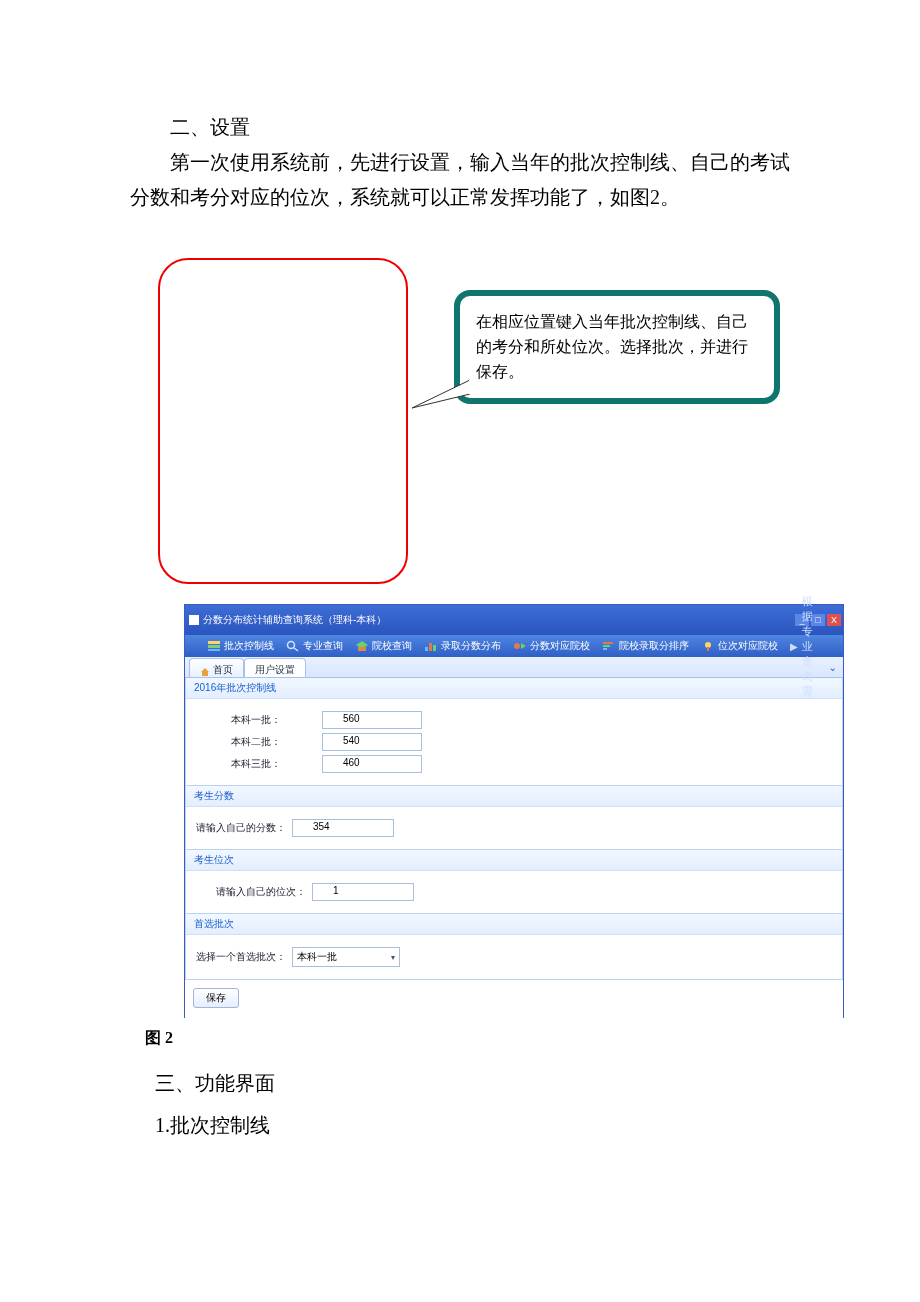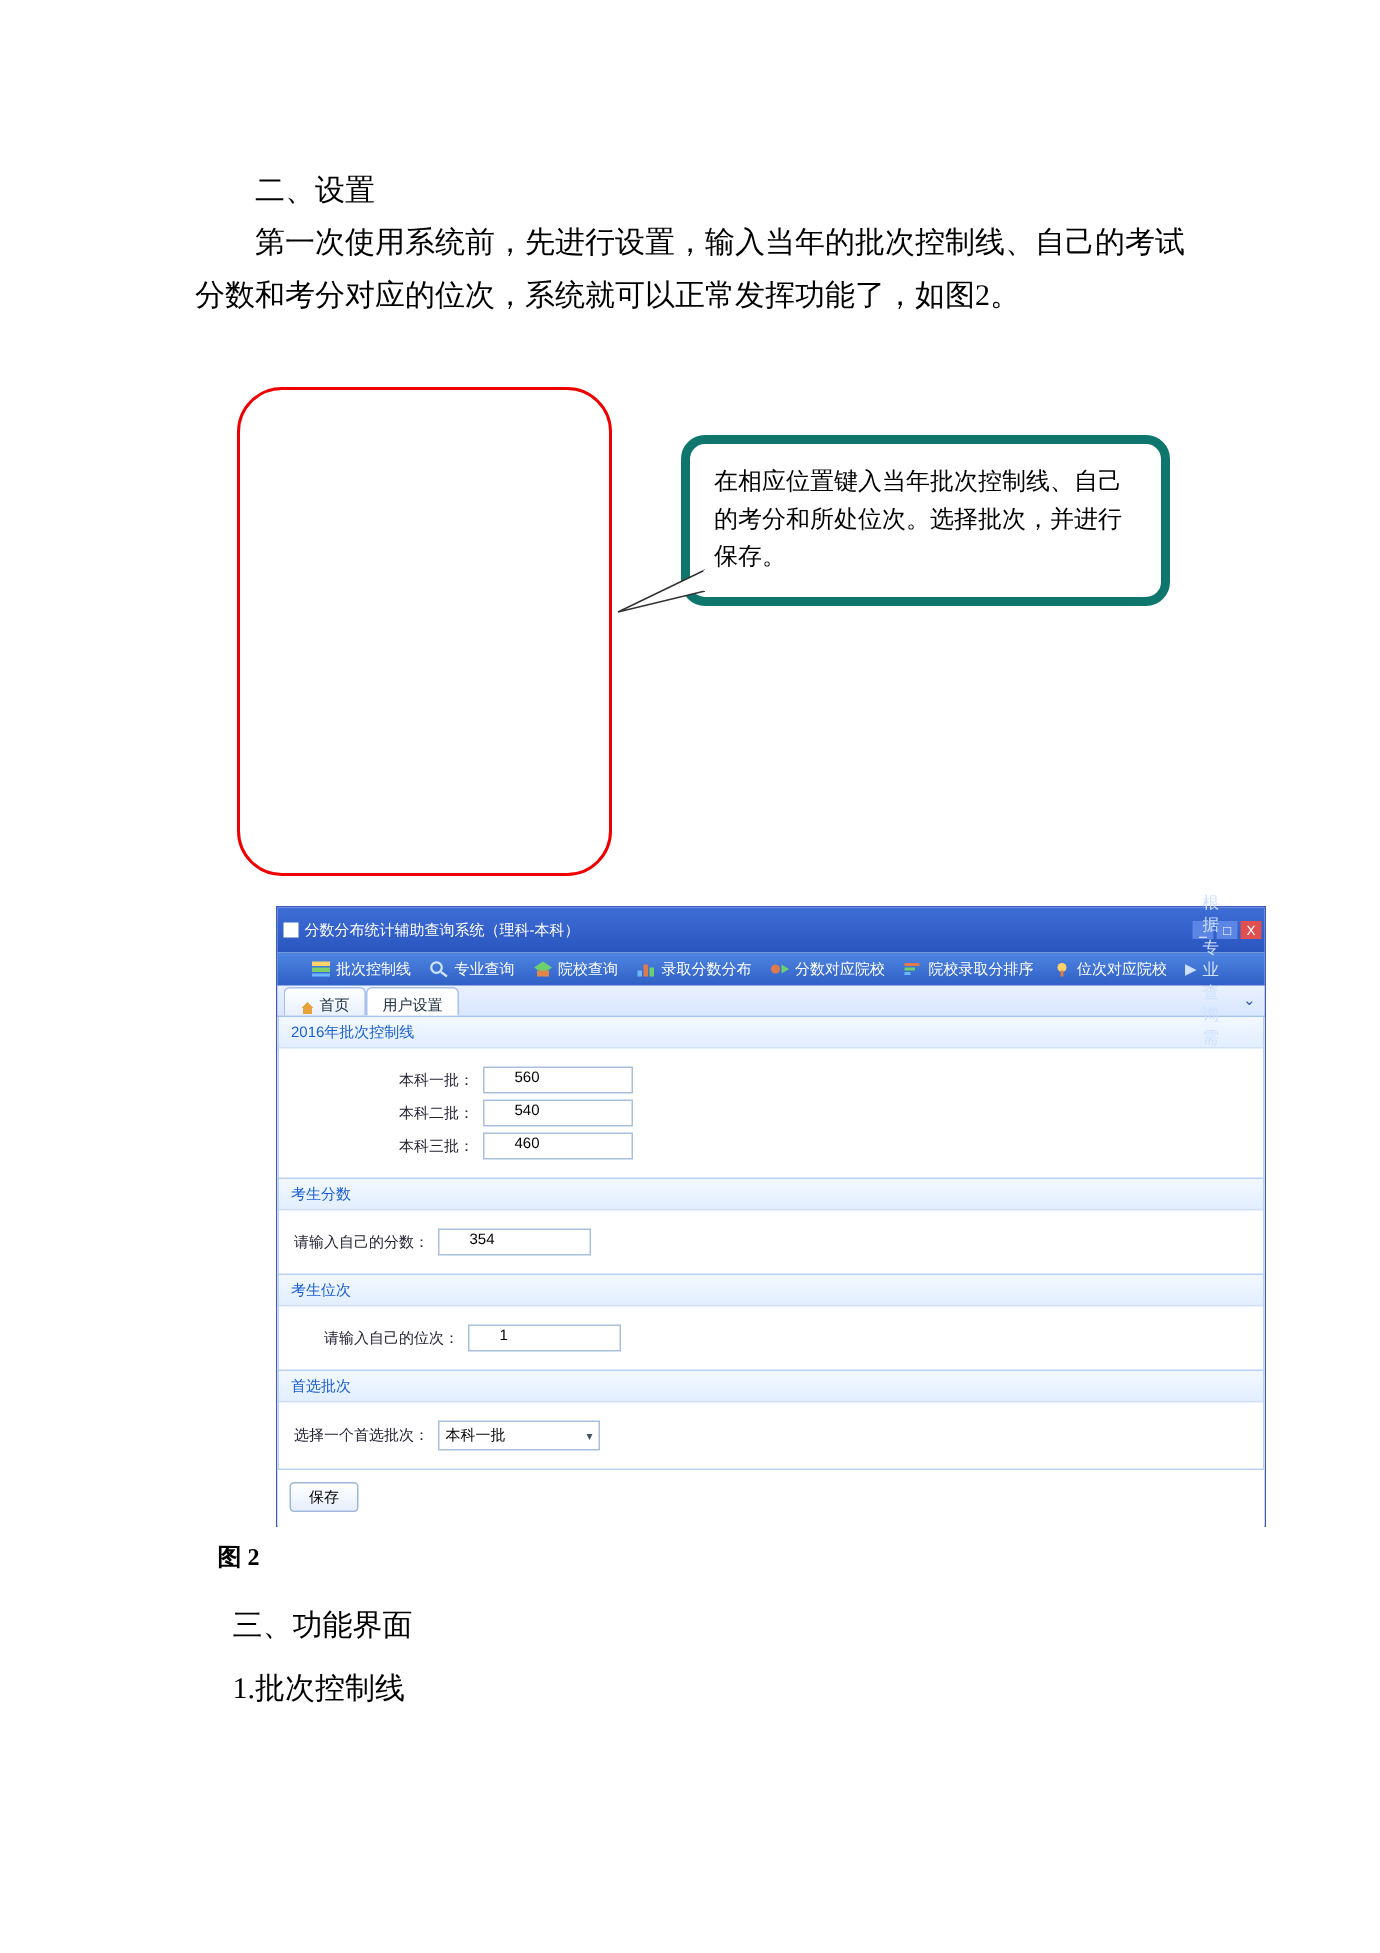--- a/index.html
+++ b/index.html
@@ -52,21 +52,21 @@
        font-size:10px;color:#234;gap:3px;}
   .tab.active{background:#fff;}
   .homeicon{width:10px;height:10px;display:inline-block;}
   .tabbar .expand{margin-left:auto;margin-right:6px;color:#2a55bf;font-size:10px;align-self:center;}
 
   .panel{border:1px solid #bcd1ef;border-top:none;background:#fff;}
   .sectionhdr{background:linear-gradient(#f2f8ff,#e2eeff);color:#1a5fd0;font-size:10px;
               padding:3px 8px;border-bottom:1px solid #cfe0f7;}
   .sectionbody{padding:8px 10px;}
   .frow{display:flex;align-items:center;margin:4px 0;}
-  .flabel{width:120px;text-align:right;color:#223;font-size:10px;padding-right:6px;}
+  .flabel{width:120px;text-align:center;color:#223;font-size:10px;padding-right:6px;}
   .finput{border:1px solid #a8bfe0;background:#fff;font-size:10px;padding:1px 20px;width:58px;
           height:14px;box-sizing:content-box;}
   .finput.wide{width:60px;}
   .fselect{border:1px solid #a8bfe0;background:#fff;font-size:10px;padding:1px 4px;width:98px;
            height:16px;box-sizing:content-box;display:flex;align-items:center;
            justify-content:space-between;}
   .fselect .caret{font-size:8px;color:#456;}
   .btn{display:inline-block;border:1px solid #9fb6da;border-radius:3px;
        background:linear-gradient(#fff,#e6eefc);padding:2px 12px;font-size:10px;margin:8px;}
   .content-scroll{height:calc(100% - 15px - 22px - 20px);overflow:hidden;background:#fff;

